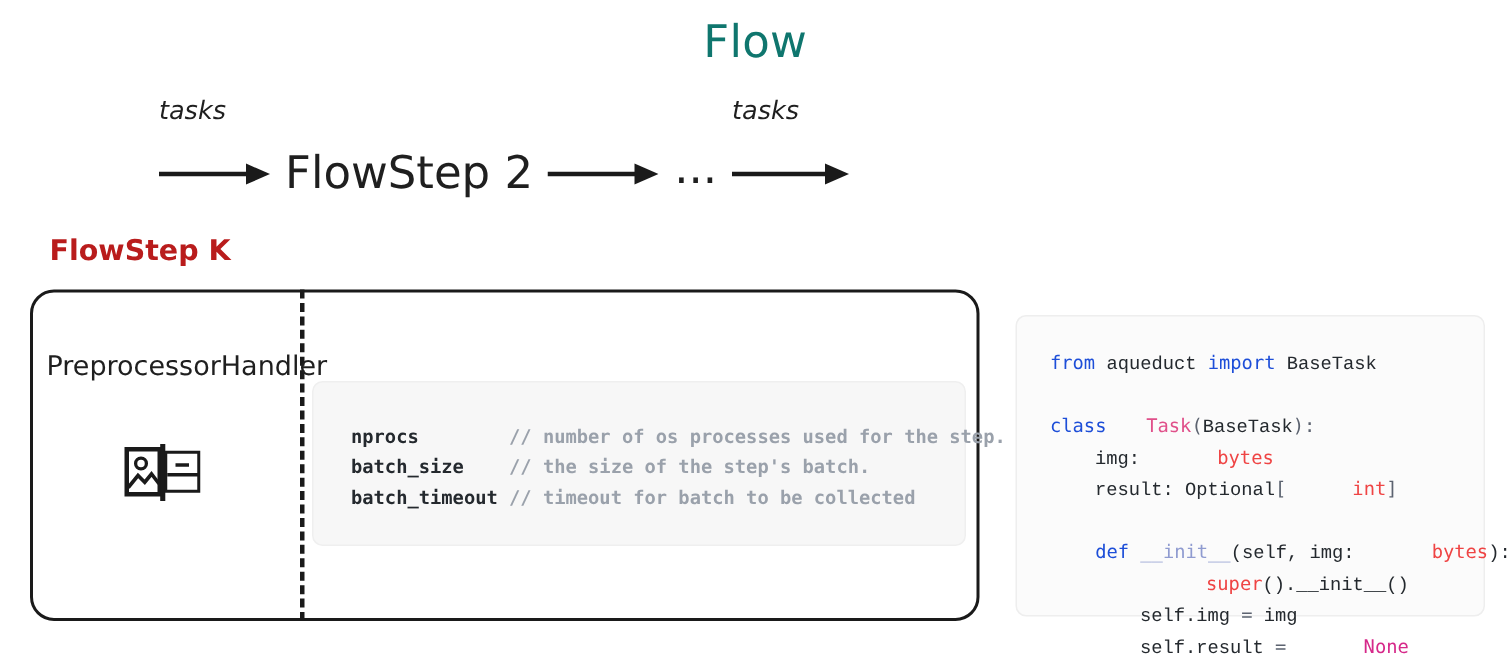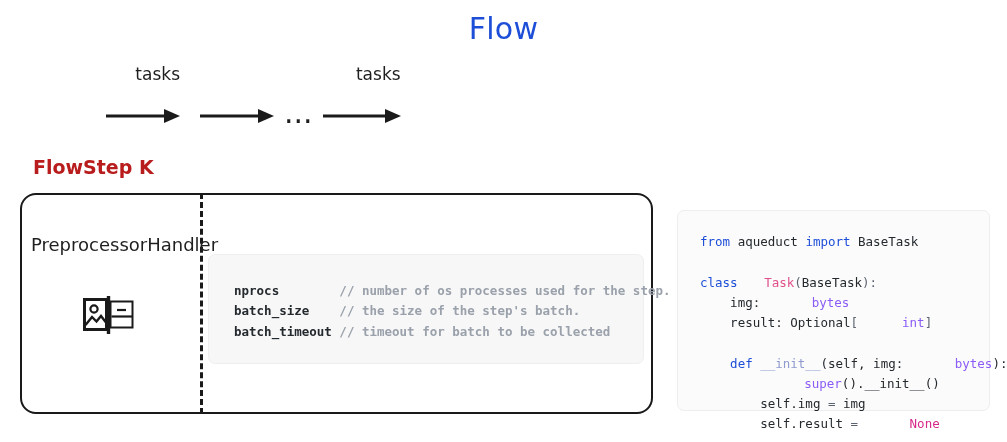--- a/index.html
+++ b/index.html
@@ -19,21 +19,21 @@
   
   #flow-title {
     position: absolute;
     left: 0;
     top: 14px;
     width: 1007px;
     text-align: center;
     font-size: 30px;
     font-weight: 400;
     letter-spacing: 0.2px;
-    color: #1d4ed8;
+    color: #0f766e;
     line-height: 1;
   }
 
   
   #flow-chain {
     position: absolute;
     left: 96px;
     top: 90px;
     width: 830px;
     height: 52px;
@@ -62,25 +62,26 @@
     height: 52px;
     flex: 0 0 auto;
     margin: 0 10px;
   }
   .chain-arrow.wide { width: 78px; }
   .arrow-label {
     position: absolute;
     top: -24px;
     left: 0;
     width: 100%;
-    text-align: right;
+    text-align: left;
     font-size: 17px;
     color: #1f1f1f;
     white-space: nowrap;
     line-height: 1;
+    font-style: italic;
   }
   .arrow-graphic {
     position: absolute;
     top: 50%;
     left: 0;
     width: 100%;
     transform: translateY(-50%);
     display: block;
   }
 
@@ -179,41 +180,42 @@
     top: 21px;
     font-family: "DejaVu Sans Mono", "Liberation Mono", monospace;
     font-size: 12.5px;
     line-height: 1.62;
     white-space: pre;
     color: #24292e;
   }
   .tok-kw   { color: #1d4ed8; }
   .tok-cls  { color: #e0508a; margin-left: 19px; }
   .tok-fn   { color: #8f9bd0; }
-  .tok-bi   { color: #8b5cf6; padding-left: 44px; }
+  .tok-bi   { color: #ef4444; padding-left: 44px; }
   .tok-const{ color: #d6298a; padding-left: 44px; }
   .tok-punc { color: #5c6370; }
-  .tok-plain{ color: #24292e; }
+  .tok-plain{ color: #24292e; font-family: Liberation Mono, monospace; }
 </style>
 </head>
 <body>
 
 <div id="flow-title">Flow</div>
 
 <div id="flow-chain">
 
 
   <span class="chain-arrow">
     <span class="arrow-label">tasks</span>
     <svg class="arrow-graphic" width="74" height="20" viewBox="0 0 74 20">
       <line x1="0" y1="10" x2="60" y2="10" stroke="#1a1a1a" stroke-width="3"></line>
       <polygon points="58,3 74,10 58,17" fill="#1a1a1a"></polygon>
     </svg>
   </span>
 
+  <span class="chain-step">FlowStep 2</span>
 
   <span class="chain-arrow">
     <span class="arrow-label"></span>
     <svg class="arrow-graphic" width="74" height="20" viewBox="0 0 74 20">
       <line x1="0" y1="10" x2="60" y2="10" stroke="#1a1a1a" stroke-width="3"></line>
       <polygon points="58,3 74,10 58,17" fill="#1a1a1a"></polygon>
     </svg>
   </span>
 
   <span class="chain-ellipsis">...</span>

